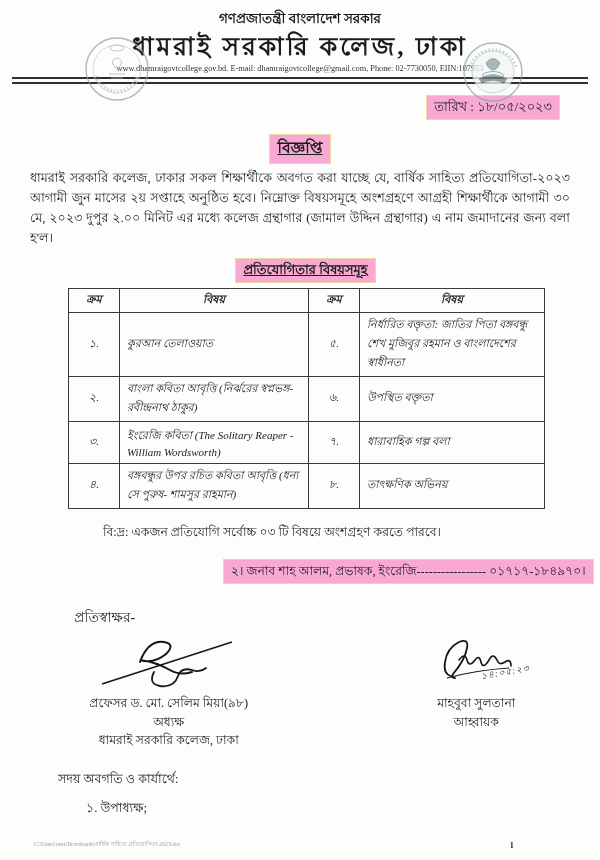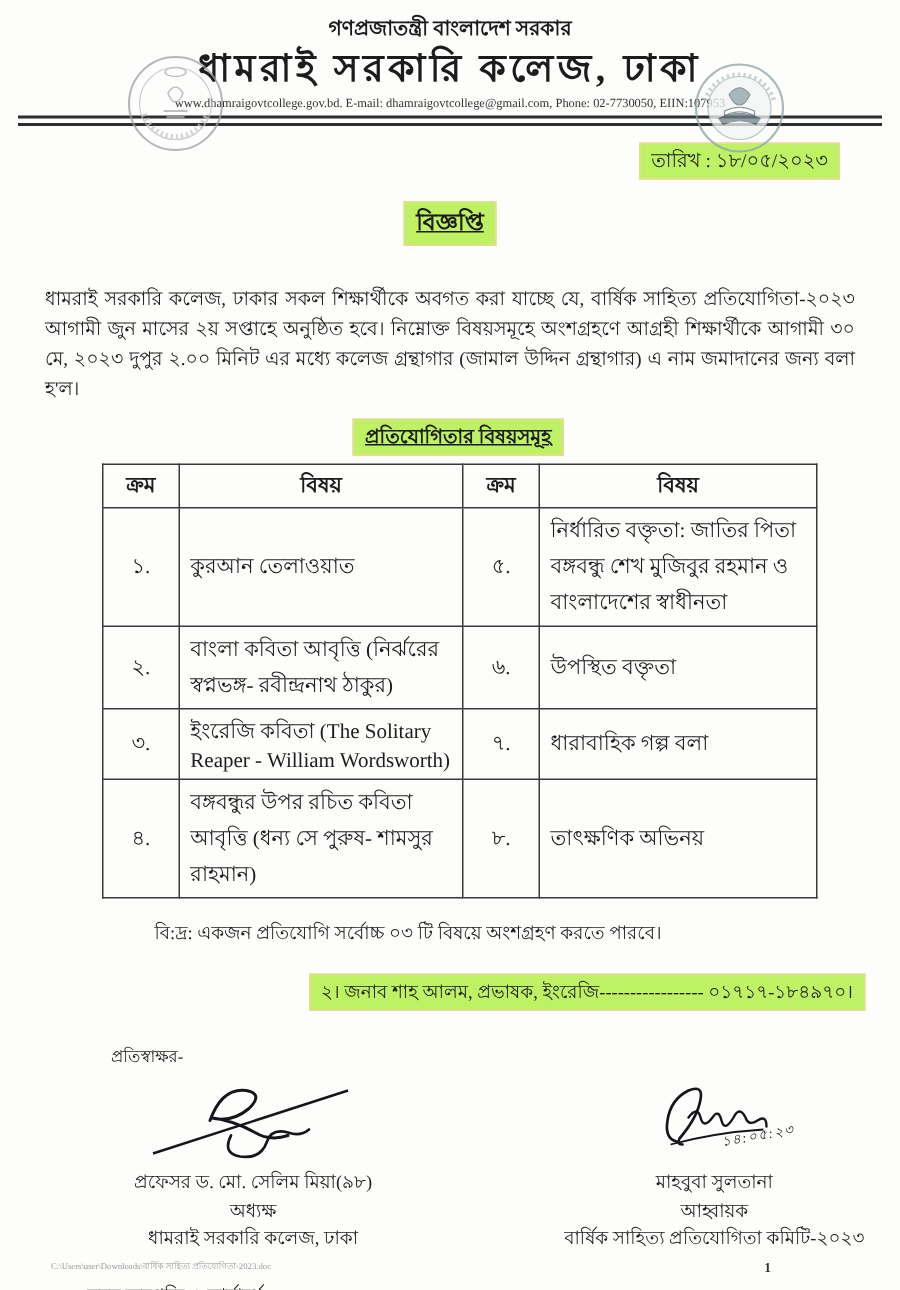--- a/index.html
+++ b/index.html
@@ -14,43 +14,43 @@
   .hdr{position:relative; text-align:center;border-radius:22px;}
   .logo{position:absolute; top:28px;}
   .logo.left{left:84px;}
   .logo.right{left:462px; top:33px;}
   .govt-line{font-size:13.5px; font-weight:bold; margin:8px 0 2px;}
   .college-name{font-size:25px; font-weight:bold; letter-spacing:3px; line-height:1.1;}
   .contact-line{font-size:8.3px; color:#333; margin-top:3px;}
   .double-rule{height:3px; margin:4px 12px 0 12px;
     border-top:2.5px solid #2e2e2e; border-bottom:2px solid #2e2e2e;}
   
-  .hl{background:#bef264; border:1px solid #e7da9b; padding:1px 7px; display:inline-block;}
+  .hl{background:#f9a8d4; border:1px solid #e7da9b; padding:1px 7px; display:inline-block;}
   
   .date-row{text-align:right; margin:11px 40px 0 0; font-size:13px;}
   .title-row{text-align:center; margin-top:14px;}
   .title-row .t{font-size:15.5px; font-weight:bold; text-decoration:underline;}
   
-  .body-par{margin:25px 30px 0 30px; font-size:12.7px; line-height:1.6; text-align:justify;}
+  .body-par{margin:4px 30px 0 30px; font-size:12.7px; line-height:1.6; text-align:justify;}
   
   .tbl-heading{text-align:center; margin-top:9px; font-size:13px; font-weight:bold;padding-left:11px;}
   .tbl-heading .t{text-decoration:underline;}
   table.subjects{border-collapse:collapse; margin:5px 0 0 68px; width:477px;
-    font-size:14px;}
+    font-size:11px;font-style:italic;}
   table.subjects th, table.subjects td{border:1px solid #3a3a3a; padding:3px 7px; vertical-align:middle;}
   table.subjects th{font-weight:bold; text-align:center; padding:2px;}
   td.num{text-align:center; width:40px;}
   td.subj-l{width:192px;} td.subj-r{width:188px;}
   table.subjects tr{height:42px;} table.subjects tr.hd{height:22px;}
   
   .nb-line{margin:14px 0 0 103px; font-size:12.3px;}
   .contacts{margin:16px 0 0 112px; font-size:12.3px; line-height:1.75;}
-  .contacts .l2{margin-left:58px;padding-left:36px;}
+  .contacts .l2{margin-left:75px;padding-left:36px;}
   
-  .countersign{margin:22px 0 0 74px; font-size:11px;}
+  .countersign{margin:22px 0 0 74px; font-size:14px;}
   .sig-row{display:flex; margin-top:2px;}
   .sig-col{text-align:center; font-size:12.3px; line-height:1.5;}
   .sig-col.left{width:260px; margin-left:40px;}
   .sig-col.right{width:250px; margin-left:55px;}
   .sig-art{height:62px; position:relative;}
   .sig-art svg{position:absolute; left:50%; transform:translateX(-50%);}
   .hand-date{position:absolute; left:52%; top:34px; font-size:9px; font-style:italic;
     transform:rotate(-10deg); color:#222; letter-spacing:1px;}
   .sig-name{font-weight:normal;}
   
@@ -164,21 +164,20 @@
       <div class="sig-art">
         <svg width="110" height="58" viewBox="0 0 110 58">
           <path d="M30 44 q-8 -2 -6 -14 q2 -14 14 -20 q10 -4 8 6 q-2 12 -14 26 q-2 4 2 4" stroke="#15151c" stroke-width="1.8" fill="none" stroke-linecap="round"></path>
           <path d="M38 28 q6 -8 8 0 q2 8 8 0 q4 -6 6 2 q2 8 8 -2 q4 -8 8 0 q2 6 8 2 q6 -4 6 4" stroke="#15151c" stroke-width="1.6" fill="none" stroke-linecap="round"></path>
           <path d="M26 46 q30 -8 62 -10" stroke="#15151c" stroke-width="1.2" fill="none"></path>
         </svg>
         <span class="hand-date">১৪:০৫:২৩</span>
       </div>
       <div class="sig-name">মাহবুবা সুলতানা</div>
       <div>আহ্বায়ক</div>
-      <div>বার্ষিক সাহিত্য প্রতিযোগিতা কমিটি-২০২৩</div>
     </div>
   </div>
 
   <div class="cc-head">সদয় অবগতি ও কার্যার্থে:</div>
   <ul class="cc-list">
     <li>১.  উপাধ্যক্ষ;</li>
 
   </ul>
 
   <div class="footer-path">C:\Users\user\Downloads\বার্ষিক সাহিত্য প্রতিযোগিতা-2023.doc</div>

